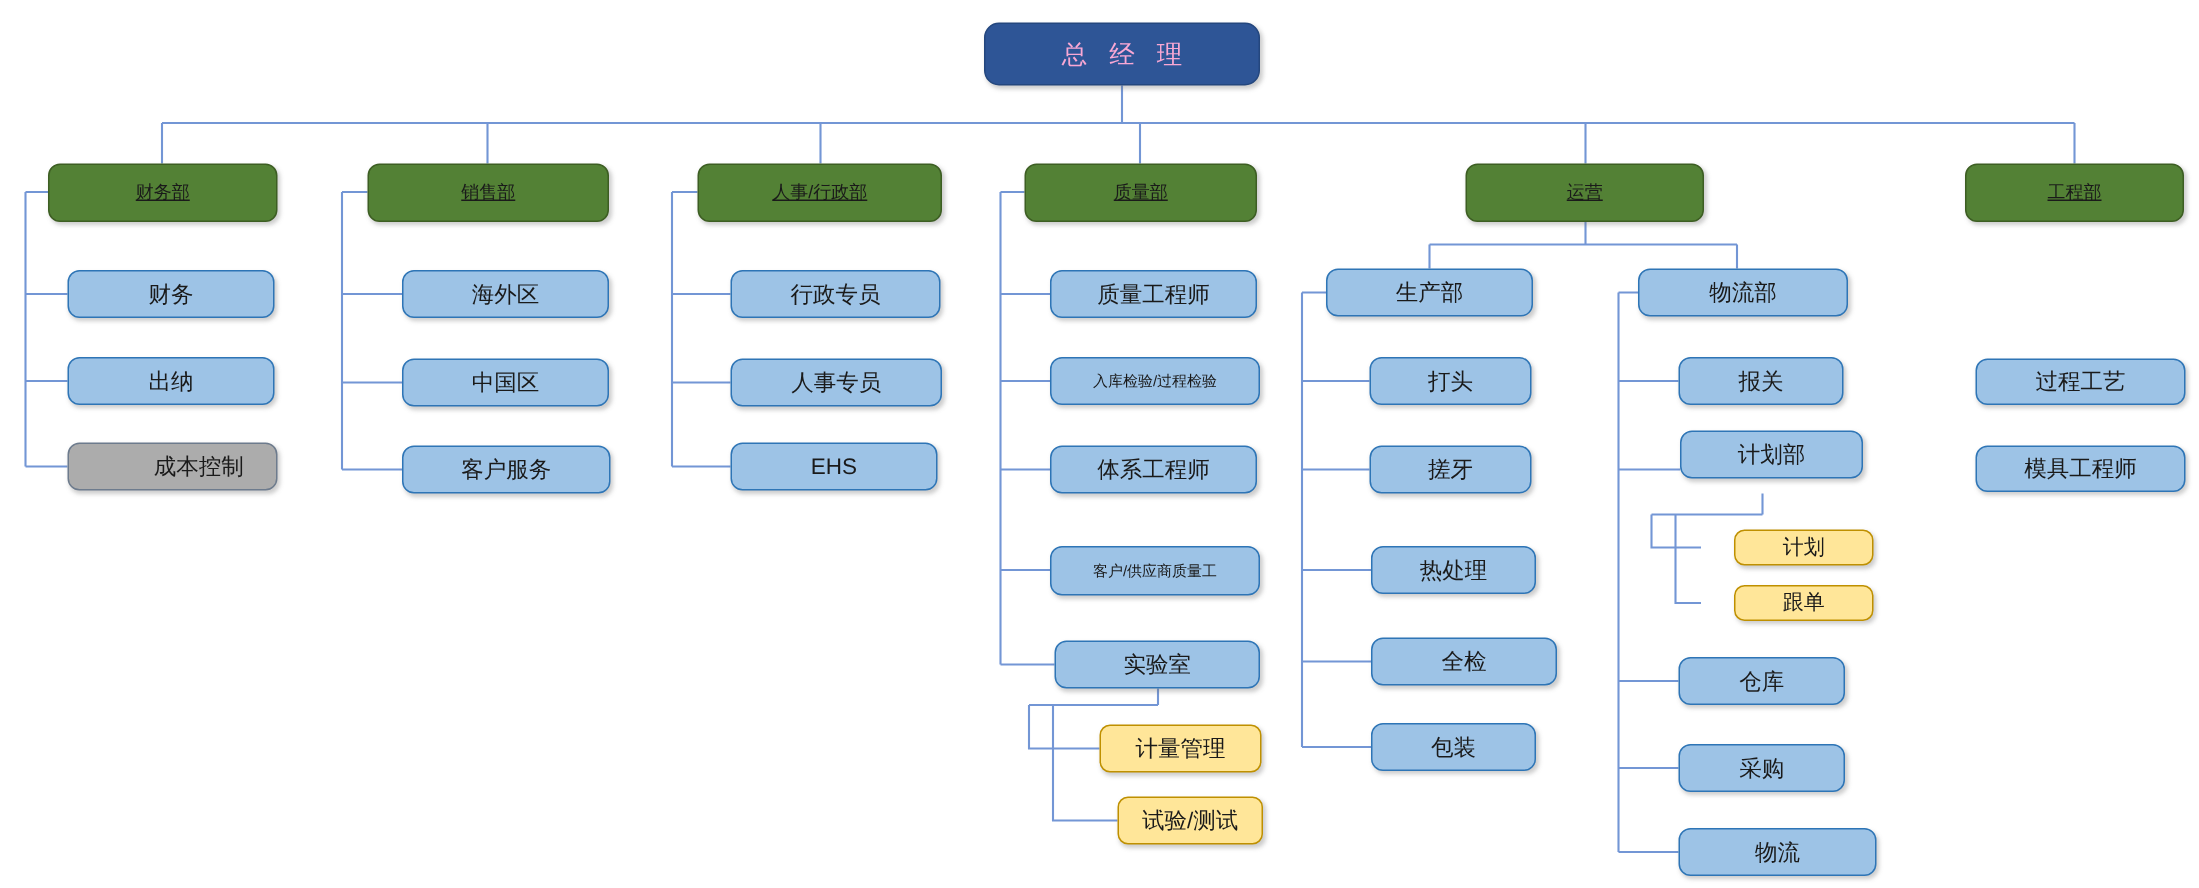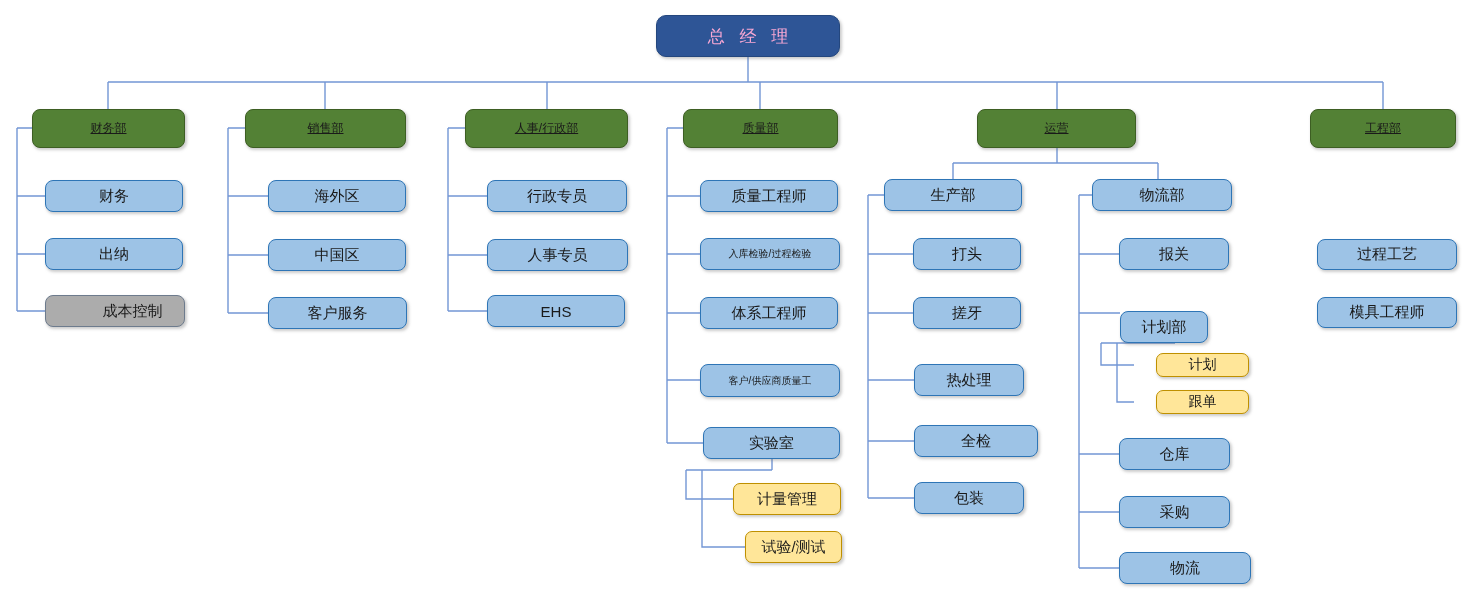--- a/index.html
+++ b/index.html
@@ -139,21 +139,21 @@
   <div class="node" style="left:884px;top:179px;width:138px;height:32px">生产部</div>
   <div class="node" style="left:1092px;top:179px;width:140px;height:32px">物流部</div>
 
   <div class="node" style="left:913px;top:238px;width:108px;height:32px">打头</div>
   <div class="node" style="left:913px;top:297px;width:108px;height:32px">搓牙</div>
   <div class="node" style="left:914px;top:364px;width:110px;height:32px">热处理</div>
   <div class="node" style="left:914px;top:425px;width:124px;height:32px">全检</div>
   <div class="node" style="left:914px;top:482px;width:110px;height:32px">包装</div>
 
   <div class="node" style="left:1119px;top:238px;width:110px;height:32px">报关</div>
-  <div class="node" style="left:1120px;top:311px;width:88px;height:32px">计划部</div>
+  <div class="node" style="left:1120px;top:287px;width:122px;height:32px">计划部</div>
   <div class="node yellow ysm" style="left:1134px;top:353px;width:93px;height:24px">计划</div>
   <div class="node yellow ysm" style="left:1134px;top:390px;width:93px;height:24px">跟单</div>
   <div class="node" style="left:1119px;top:438px;width:111px;height:32px">仓库</div>
   <div class="node" style="left:1119px;top:496px;width:111px;height:32px">采购</div>
   <div class="node" style="left:1119px;top:552px;width:132px;height:32px">物流</div>
 
   <div class="node" style="left:1317px;top:239px;width:140px;height:31px">过程工艺</div>
   <div class="node" style="left:1317px;top:297px;width:140px;height:31px">模具工程师</div>
 
 </div>

